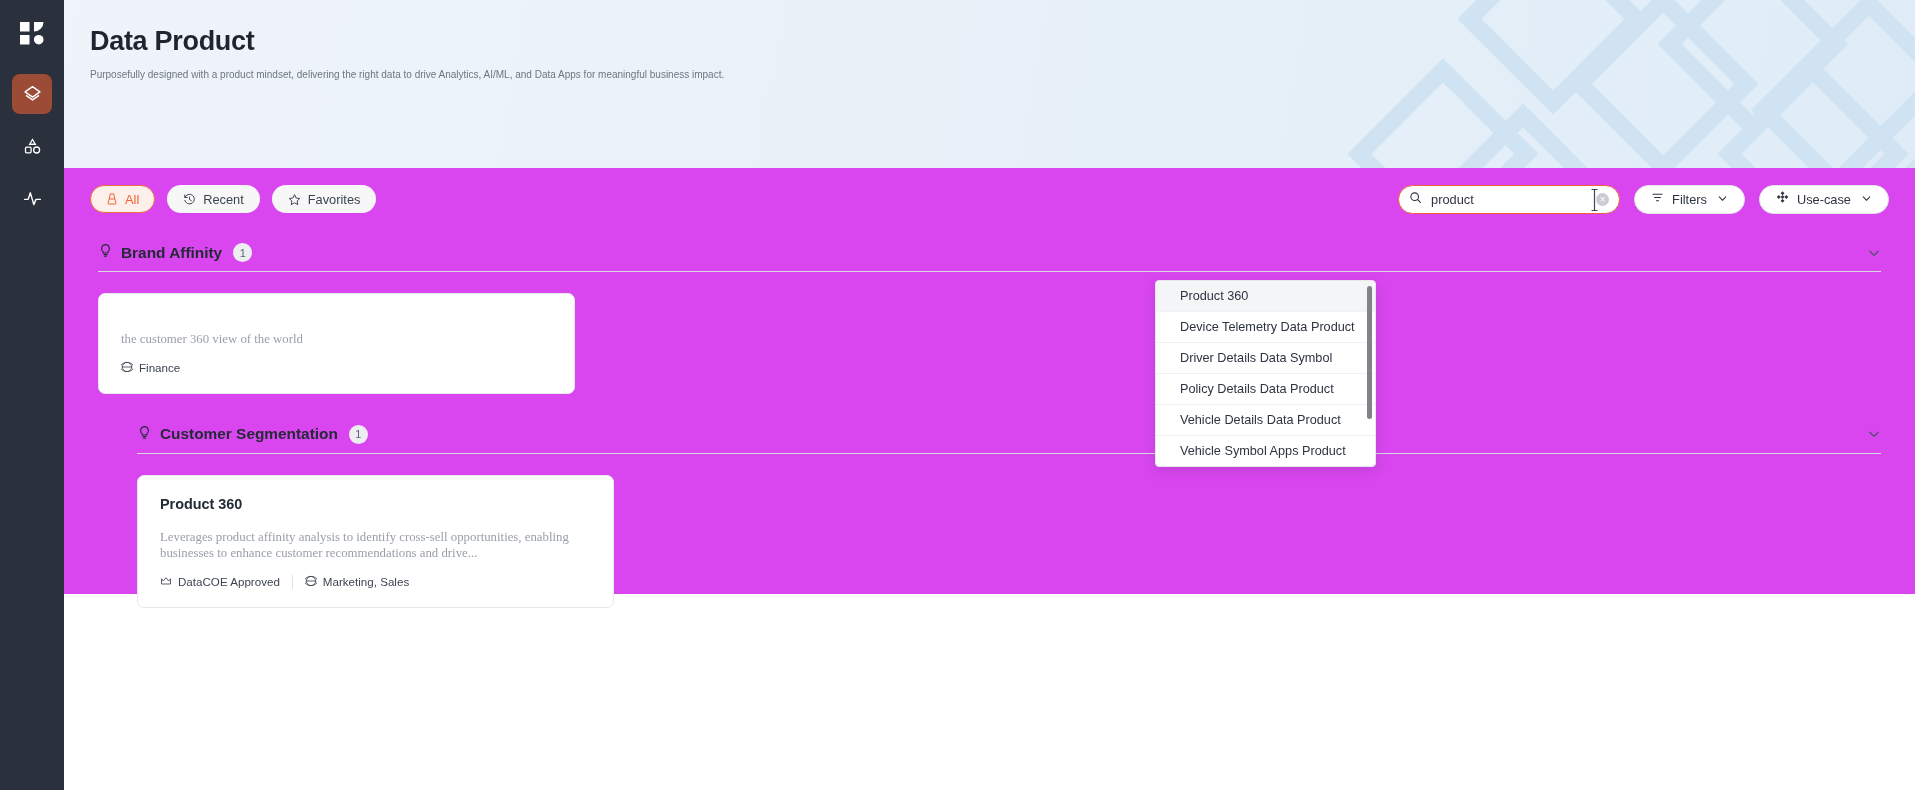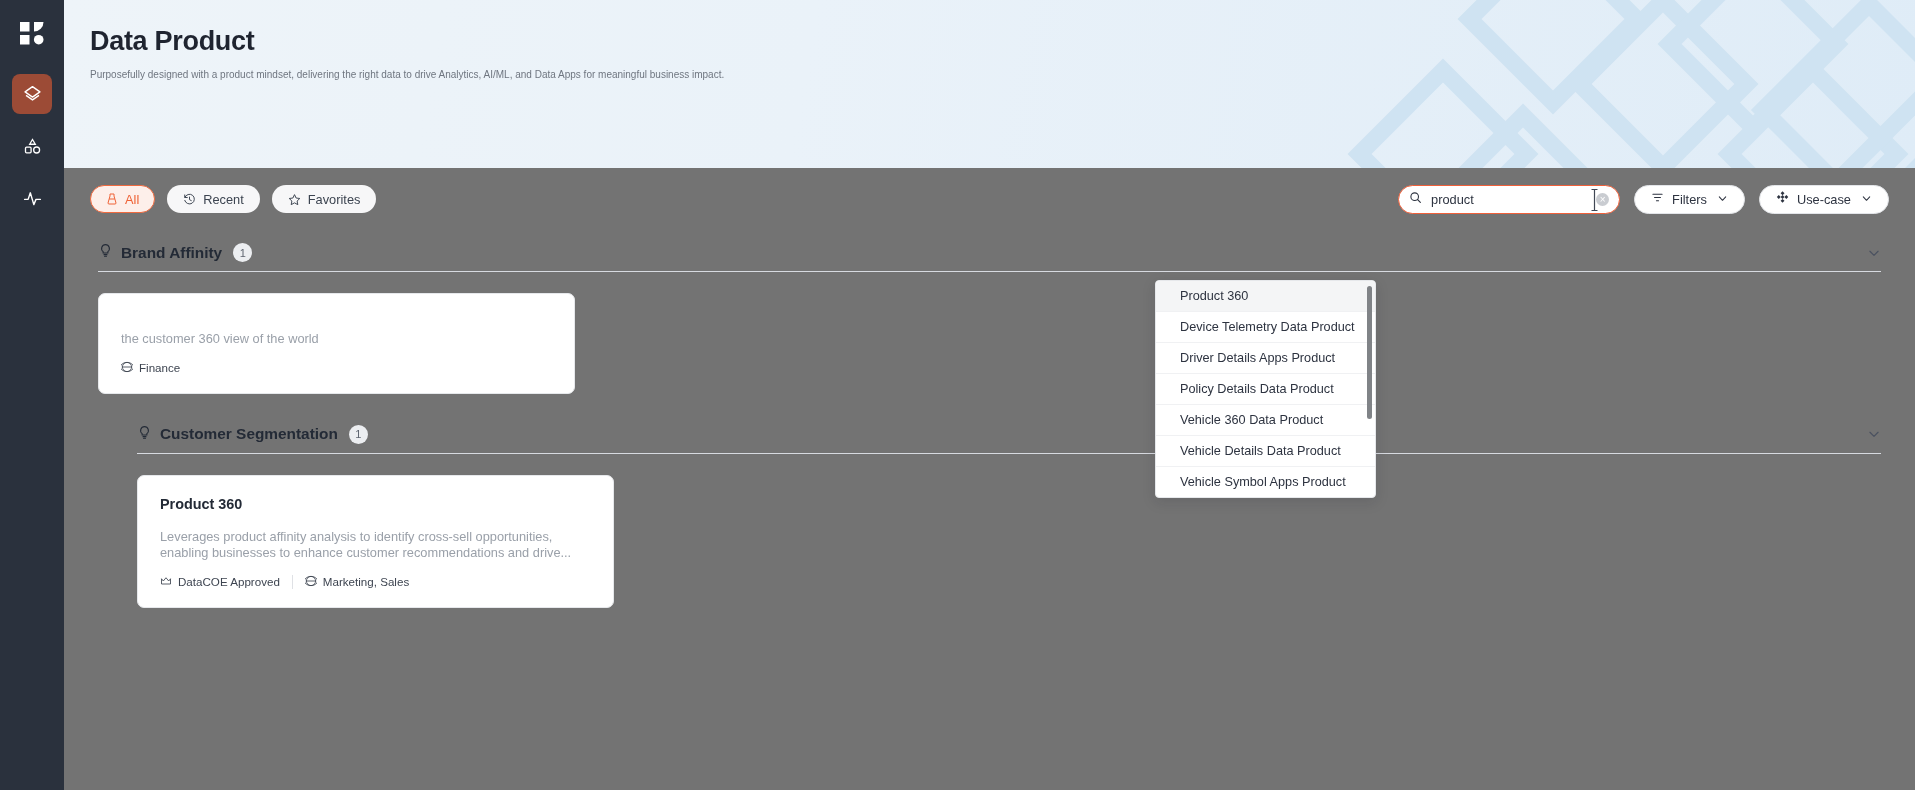--- a/index.html
+++ b/index.html
@@ -24,21 +24,21 @@
   }
   .nav-icon {
     width: 40px; height: 40px; margin-bottom: 12px; border-radius: 8px;
     display: flex; align-items: center; justify-content: center;
     cursor: pointer;
   }
   .nav-icon.active { background: #9c4b36; }
   .nav-icon svg { display: block; }
 
   
-  .main { flex: 1 1 auto; height: 790px; position: relative; background: #737373; }
+  .main { flex: 1 1 auto; height: 594px; position: relative; background: #d946ef; }
 
   .hero {
     position: relative; height: 168px; width: 100%;
     background: linear-gradient(100deg,#eef4f9 0%,#eaf2f9 40%,#dfecf7 100%);
     overflow: hidden;
   }
   .hero-pattern { position: absolute; inset: 0; opacity: 1; pointer-events: none; }
   .hero-text { position: relative; padding: 24px 0 0 26px; z-index: 2; }
   .hero-title {
     font-size: 27px; font-weight: bold; color: #1f2430; letter-spacing: -0.3px;
@@ -135,21 +135,21 @@
   }
   .collapse { margin-left: auto; cursor: pointer; display:flex; }
 
   .cards { display: flex; gap: 20px; padding-top: 21px; }
   .card {
     width: 477px; border: 1px solid #e6e8eb; border-radius: 7px;
     background: #fff; padding: 20px 22px 18px 22px;
   }
   .card-title { font-size: 14.4px; font-weight: bold; color: #232a36; }
   .card-desc {
-    margin-top: 17px; font-size: 12.8px; color: #9aa0a9; line-height: 16.5px;
+    margin-top: 17px; font-size: 12.8px; color: #9aa0a9; line-height: 16.5px; font-family: Liberation Serif, serif;
   }
   .card-meta {
     margin-top: 13px; display: flex; align-items: center; gap: 0;
     font-size: 11.6px; color: #3d4450;
   }
   .meta-item { display: inline-flex; align-items: center; gap: 6px; }
   .meta-sep {
     width: 1px; height: 14px; background: #dfe1e5; margin: 0 12px;
   }
   .sec2 { margin-top: 18px; margin-left: 39px; }
@@ -382,23 +382,22 @@
             </div>
           </div>
         </div>
       </section>
     </div>
 
     <div class="suggest">
       <div class="suggest-scroll">
         <div class="suggest-item highlight">Product 360</div>
         <div class="suggest-item">Device Telemetry Data Product</div>
-        <div class="suggest-item">Driver Details Apps Product</div>
+        <div class="suggest-item">Driver Details Data Symbol</div>
         <div class="suggest-item">Policy Details Data Product</div>
-        <div class="suggest-item">Vehicle 360 Data Product</div>
         <div class="suggest-item">Vehicle Details Data Product</div>
         <div class="suggest-item">Vehicle Symbol Apps Product</div>
       </div>
       <div class="sbar"></div>
     </div>
 
   </div>
 </div>
 
 </body></html>

